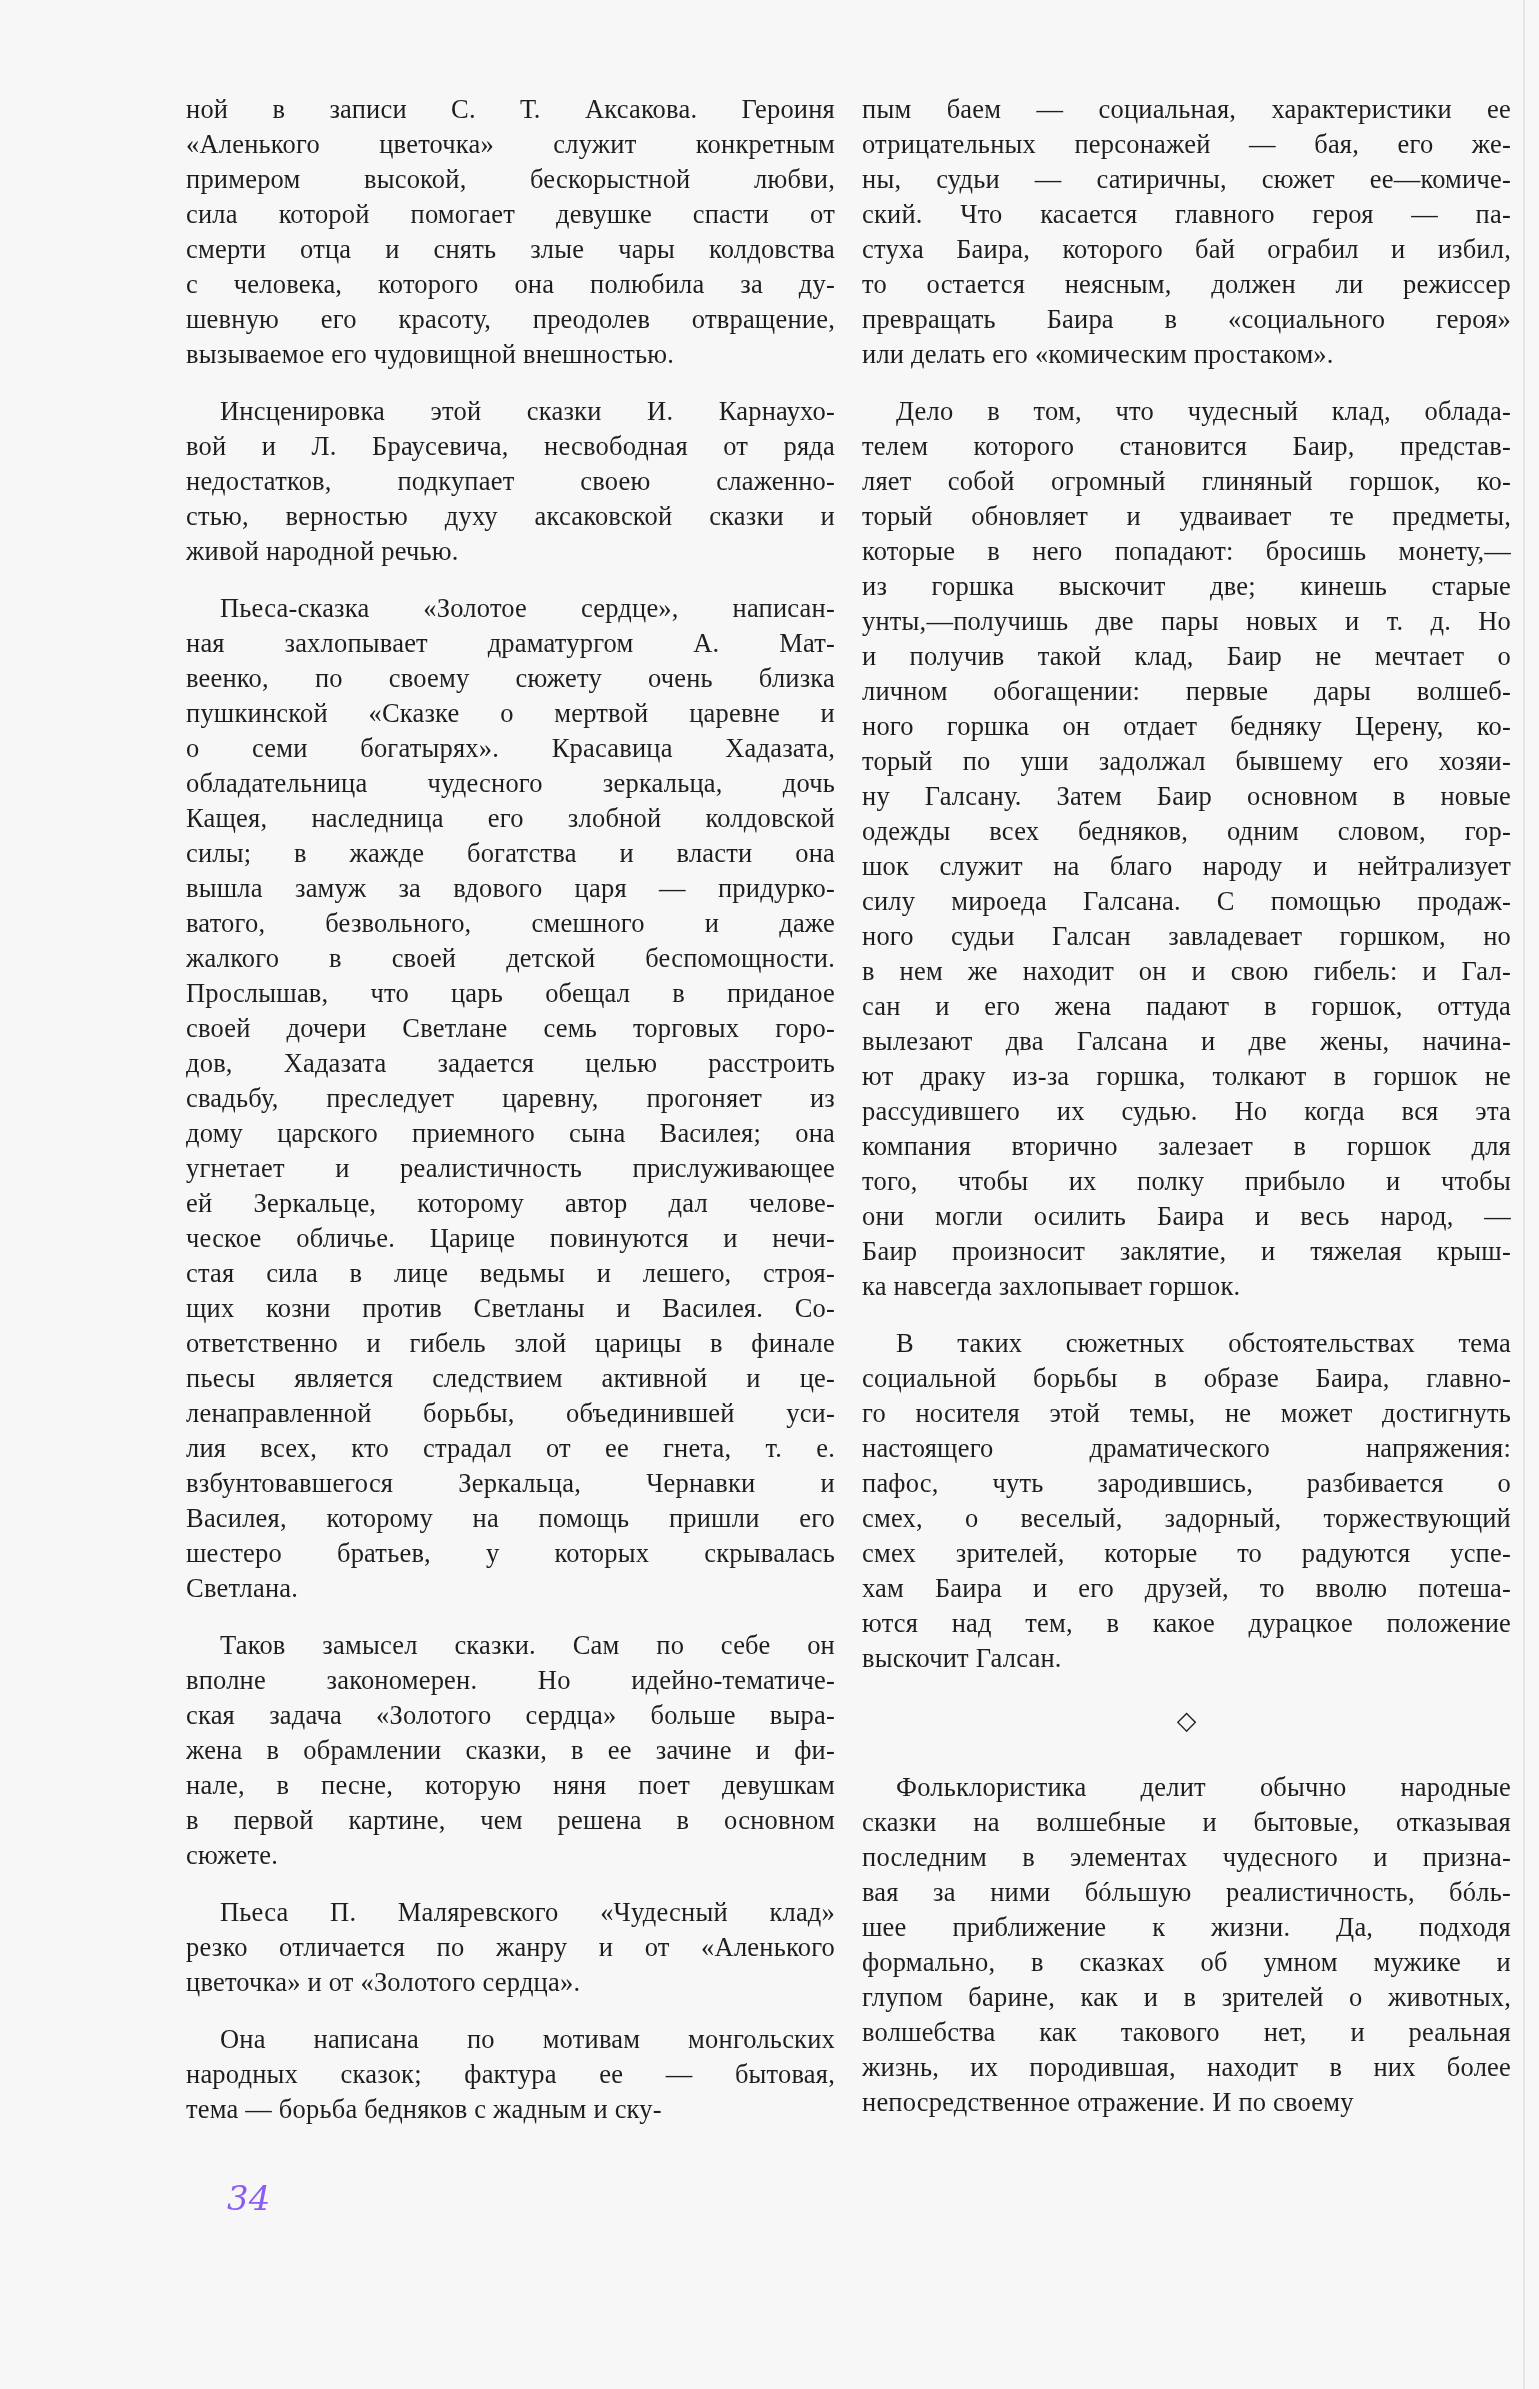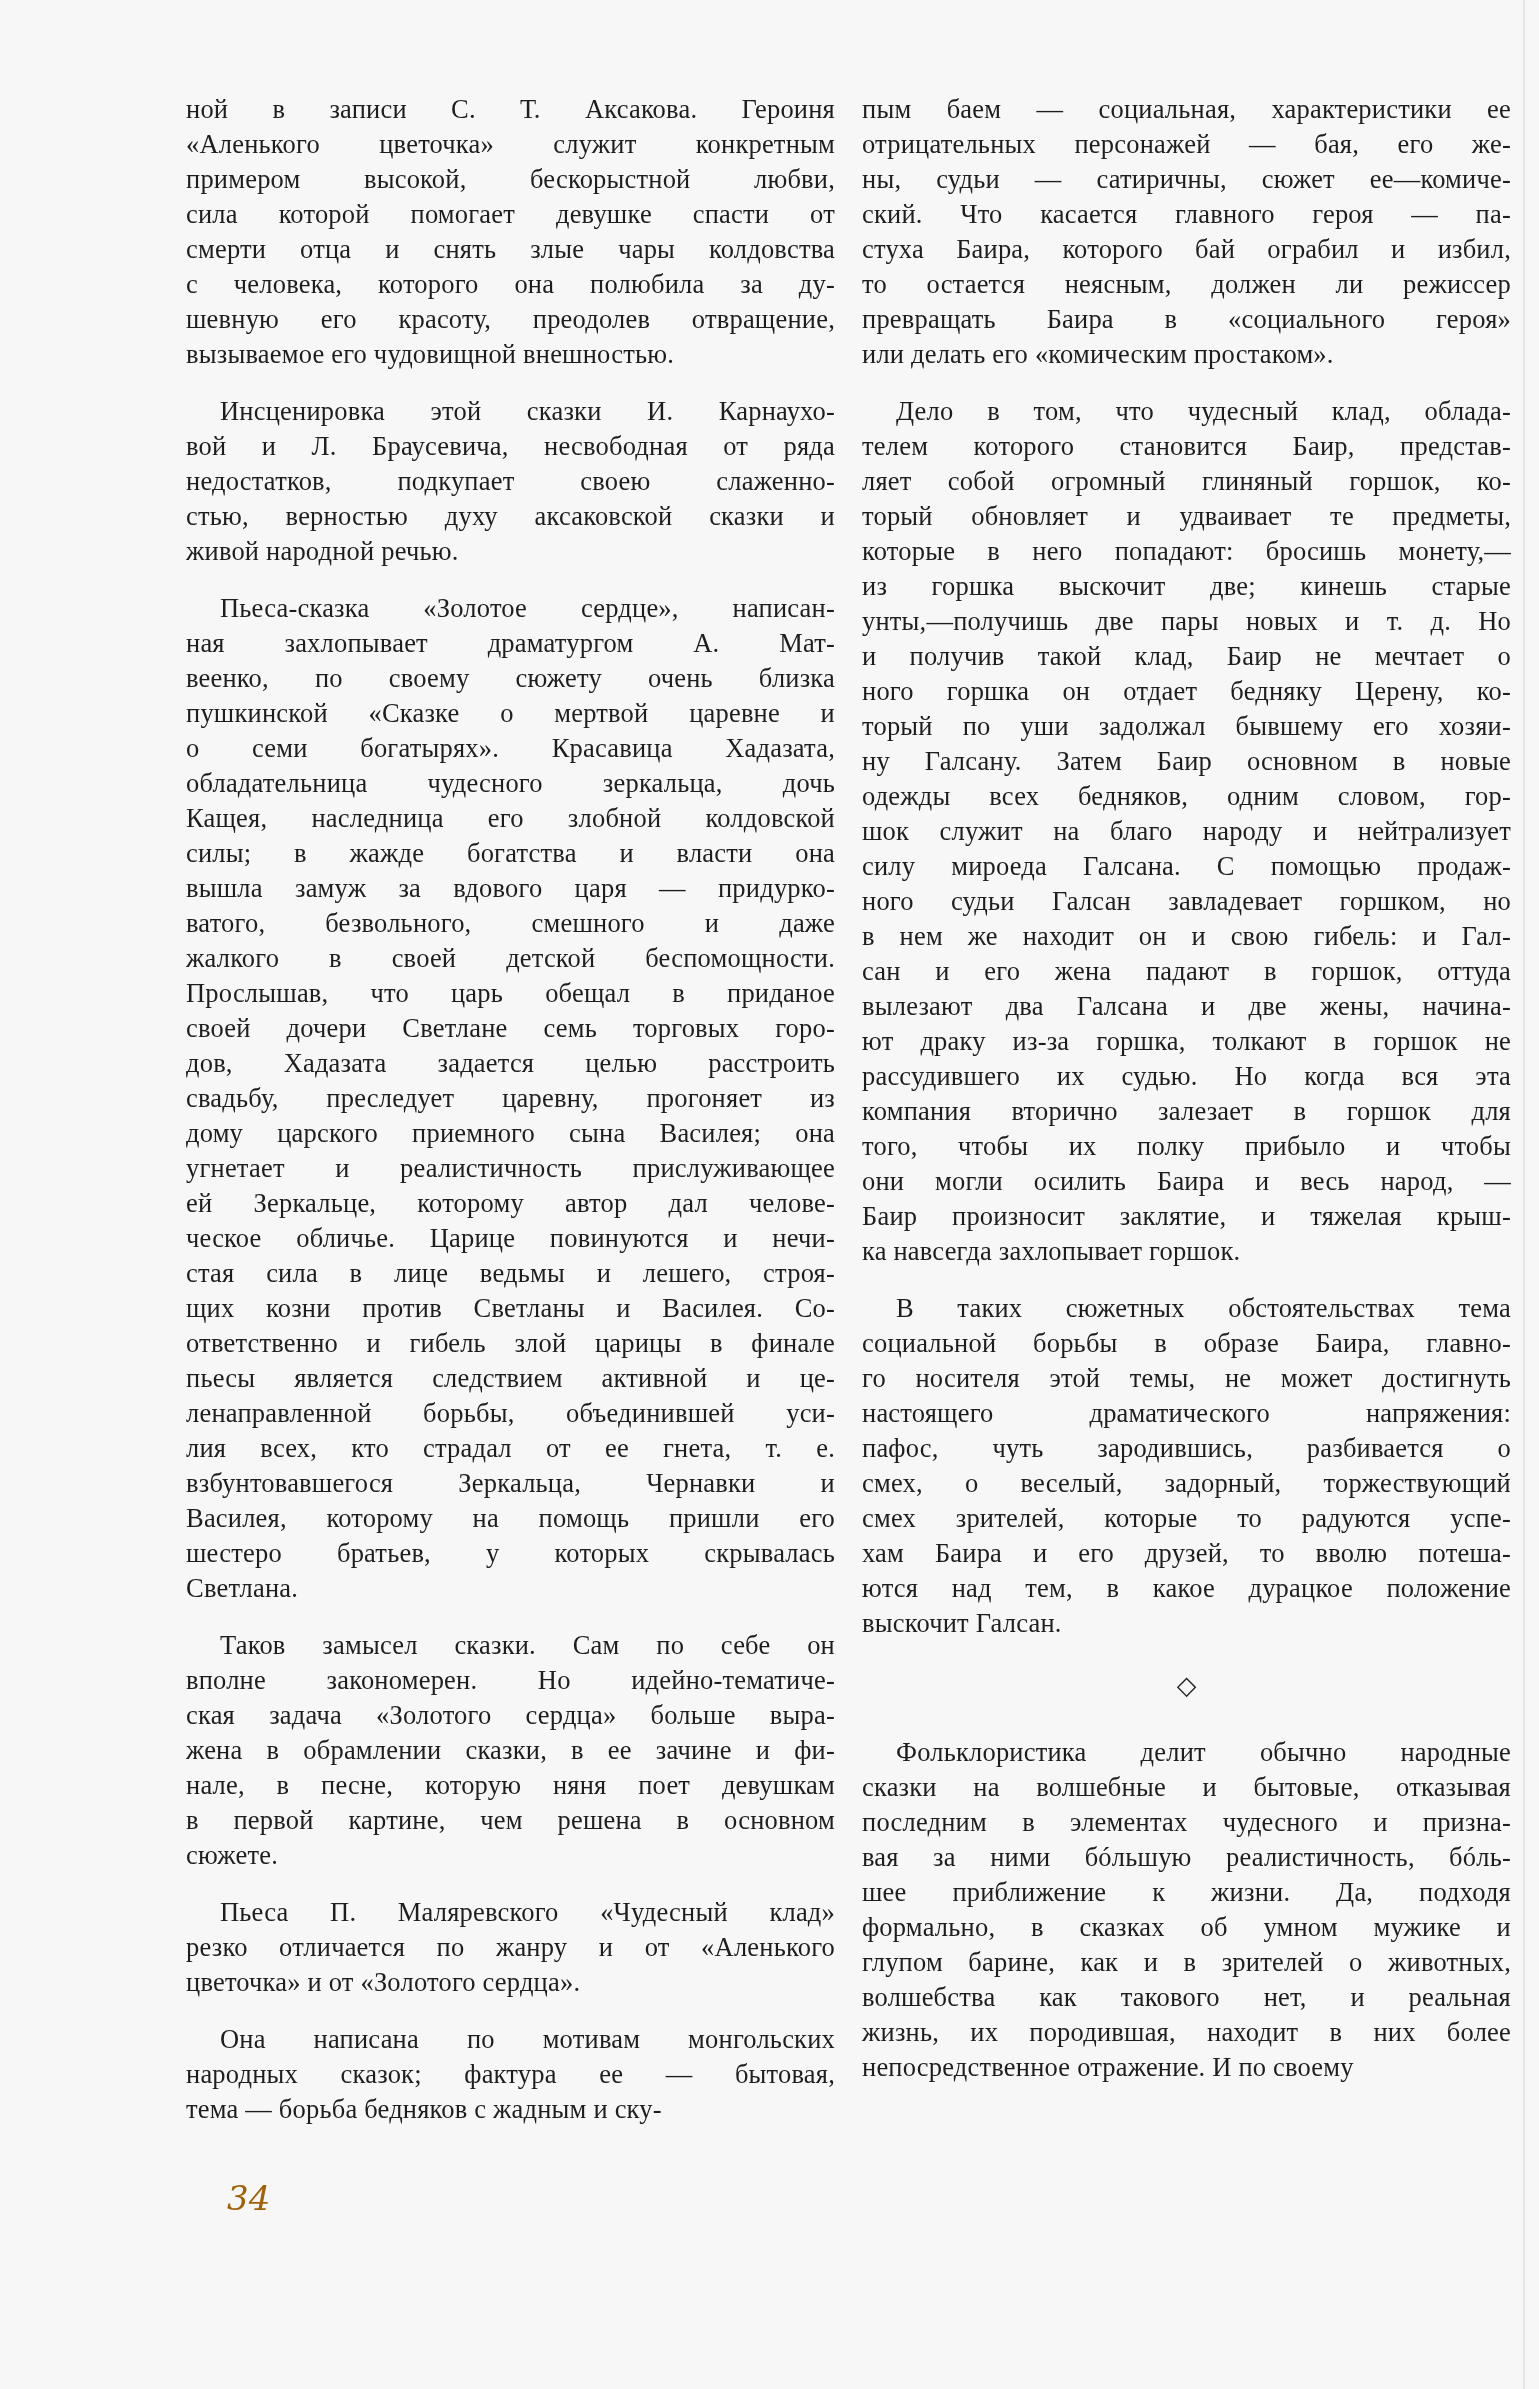--- a/index.html
+++ b/index.html
@@ -59,21 +59,21 @@
       margin: 8.5px 0 24px 0;
       color: #222;
     }
     .page-number {
       position: absolute;
       left: 227px;
       top: 2178px;
       font-size: 34px;
       font-style: italic;
       font-family: "DejaVu Serif", "Liberation Serif", serif;
-      color: #a16207;
+      color: #8b5cf6;
     }
   </style>
 </head>
 <body>
 
 <div class="page-edge"></div>
 
 <div class="column col-left" id="left-col">
     <div class="para">
       <span class="line">ной в записи  С. Т. Аксакова.   Героиня</span>
@@ -158,20 +158,21 @@
       </div>
       <div class="para">
         <span class="line first">Дело в том, что чудесный клад, облада-</span>
         <span class="line">телем которого становится Баир, представ-</span>
         <span class="line">ляет собой огромный глиняный горшок, ко-</span>
         <span class="line">торый обновляет и удваивает те предметы,</span>
         <span class="line">которые в него попадают: бросишь монету,—</span>
         <span class="line">из  горшка  выскочит   две;  кинешь   старые</span>
         <span class="line">унты,—получишь две пары новых и т. д. Но</span>
         <span class="line">и  получив  такой  клад,  Баир  не  мечтает  о</span>
+        <span class="line">личном  обогащении:  первые  дары  волшеб-</span>
         <span class="line">ного горшка он отдает бедняку Церену, ко-</span>
         <span class="line">торый по уши задолжал бывшему его хозяи-</span>
         <span class="line">ну  Галсану.  Затем  Баир   основном  в  новые</span>
         <span class="line">одежды  всех  бедняков,  одним  словом,  гор-</span>
         <span class="line">шок служит на благо народу и нейтрализует</span>
         <span class="line">силу мироеда Галсана. С помощью продаж-</span>
         <span class="line">ного судьи  Галсан завладевает горшком, но</span>
         <span class="line">в нем же находит он и свою гибель: и Гал-</span>
         <span class="line">сан  и  его  жена  падают  в  горшок,   оттуда</span>
         <span class="line">вылезают два Галсана и две жены, начина-</span>

